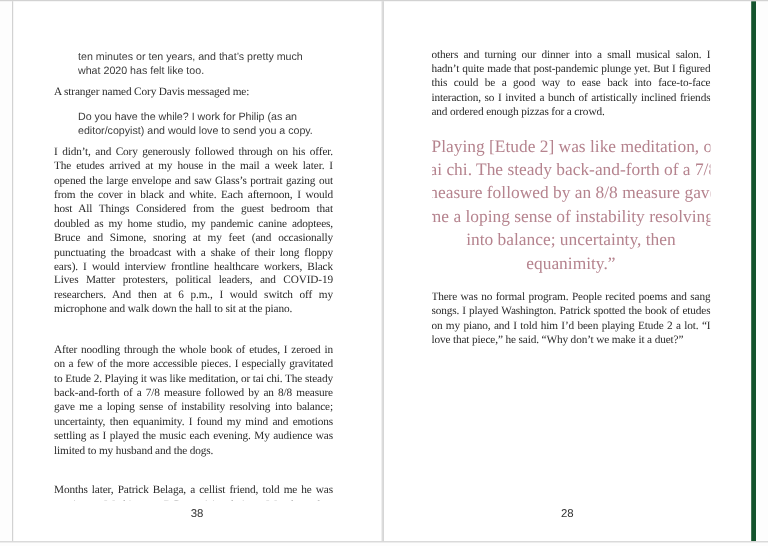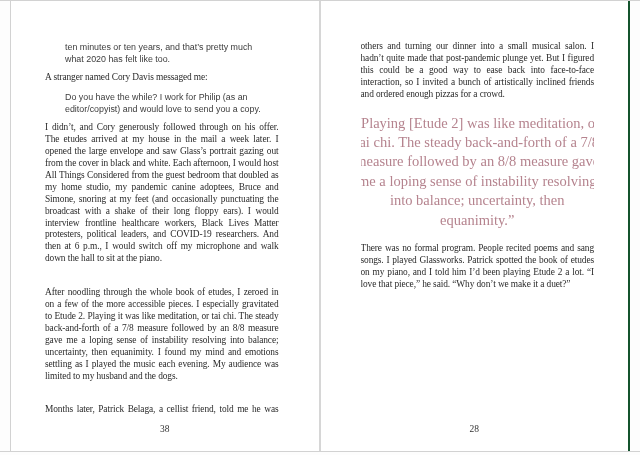--- a/index.html
+++ b/index.html
@@ -24,21 +24,21 @@
     background: #d2d2d2;
   }
   .hline.top { top: 0; }
   .hline.bottom { top: 451px; }
   .spread {
     position: absolute;
     left: 10px; top: 1px;
     width: 620px; height: 450px;
     background: #ffffff;
     border-left: 1px solid #d2d2d2;
-    border-right: 2px solid #14532d;
+    border-right: 4px solid #14532d;
     box-sizing: border-box;
     display: flex;
   }
   .page {
     flex: 1 1 50%;
     position: relative;
     box-sizing: border-box;
     overflow: hidden;
   }
   .page.left  { border-right: 1px solid #d6d6d6; }
@@ -88,21 +88,21 @@
   .em { }
 
   .page-number {
     position: absolute;
     bottom: 17px;
     left: 0;
     width: 100%;
     text-align: center;
     font-size: 9.5px;
     color: #333333;
-    font-family: Liberation Serif, serif;
+    font-family: Liberation Sans, sans-serif;
   }
 </style>
 </head>
 <body>
 
 <div class="stage">
   <div class="spread">
     <div class="page left">
       <div class="text-col">
           <div class="block blockquote"><span>ten minutes or ten years, and that’s pretty much what 2020 has felt like too.</span></div>
@@ -111,20 +111,20 @@
           <div class="block para"><span>I didn’t, and Cory generously followed through on his offer. The etudes arrived at my house in the mail a week later. I opened the large envelope and saw Glass’s portrait gazing out from the cover in black and white. Each afternoon, I would host </span><span class="em">All Things Considered</span><span> from the guest bedroom that doubled as my home studio, my pandemic canine adoptees, Bruce and Simone, snoring at my feet (and occasionally punctuating the broadcast with a shake of their long floppy ears). I would interview frontline healthcare workers, Black Lives Matter protesters, political leaders, and COVID-19 researchers. And then at 6 p.m., I would switch off my microphone and walk down the hall to sit at the piano.</span></div>
           <div class="block para"><span>After noodling through the whole book of etudes, I zeroed in on a few of the more accessible pieces. I especially gravitated to Etude 2. Playing it was like meditation, or tai chi. The steady back-and-forth of a 7/8 measure followed by an 8/8 measure gave me a loping sense of instability resolving into balance; uncertainty, then equanimity. I found my mind and emotions settling as I played the music each evening. My audience was limited to my husband and the dogs.</span></div>
           <div class="block para"><span>Months later, Patrick Belaga, a cellist friend, told me he was coming to Washington, DC, to visit relatives. We planned to have dinner at my house. That morning, he suggested inviting</span></div>
         </div>
       <div class="page-number">38</div>
     </div>
     <div class="page right">
       <div class="text-col">
           <div class="block para"><span>others and turning our dinner into a small musical salon. I hadn’t quite made that post-pandemic plunge yet. But I figured this could be a good way to ease back into face-to-face interaction, so I invited a bunch of artistically inclined friends and ordered enough pizzas for a crowd.</span></div>
           <div class="block pullquote" style="color: rgb(181, 131, 142);"><span>“Playing [Etude 2] was like meditation, or tai chi. The steady back-and-forth of a 7/8 measure followed by an 8/8 measure gave me a loping sense of instability resolving into balance; uncertainty, then equanimity.”</span></div>
-          <div class="block para"><span>There was no formal program. People recited poems and sang songs. I played </span><span class="em">Glassworks</span><span>. Patrick spotted the book of etudes on my piano, and I told him I’d been playing Etude 2 a lot. “I love that piece,” he said. “Why don’t we make it a duet?”</span></div>
+          <div class="block para"><span>There was no formal program. People recited poems and sang songs. I played </span><span class="em">Washington</span><span>. Patrick spotted the book of etudes on my piano, and I told him I’d been playing Etude 2 a lot. “I love that piece,” he said. “Why don’t we make it a duet?”</span></div>
         </div>
       <div class="page-number">28</div>
     </div>
   </div>
   <div class="hline top"></div>
   <div class="hline bottom"></div>
 </div>
 
 </body></html>

